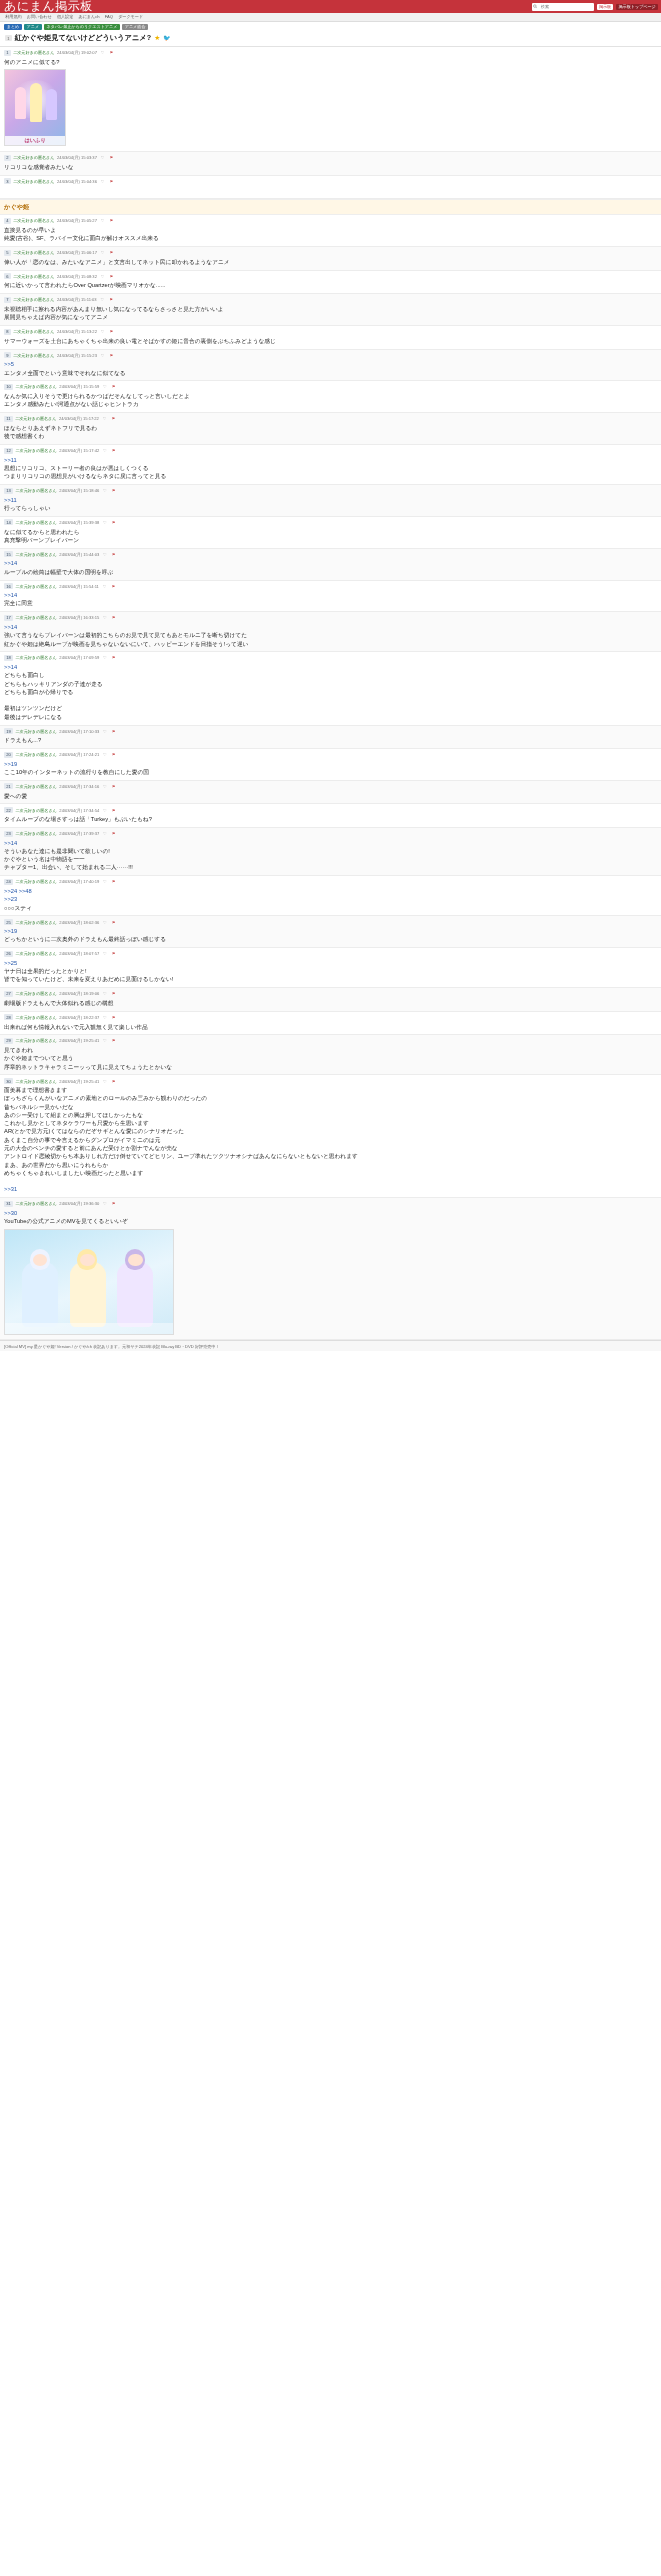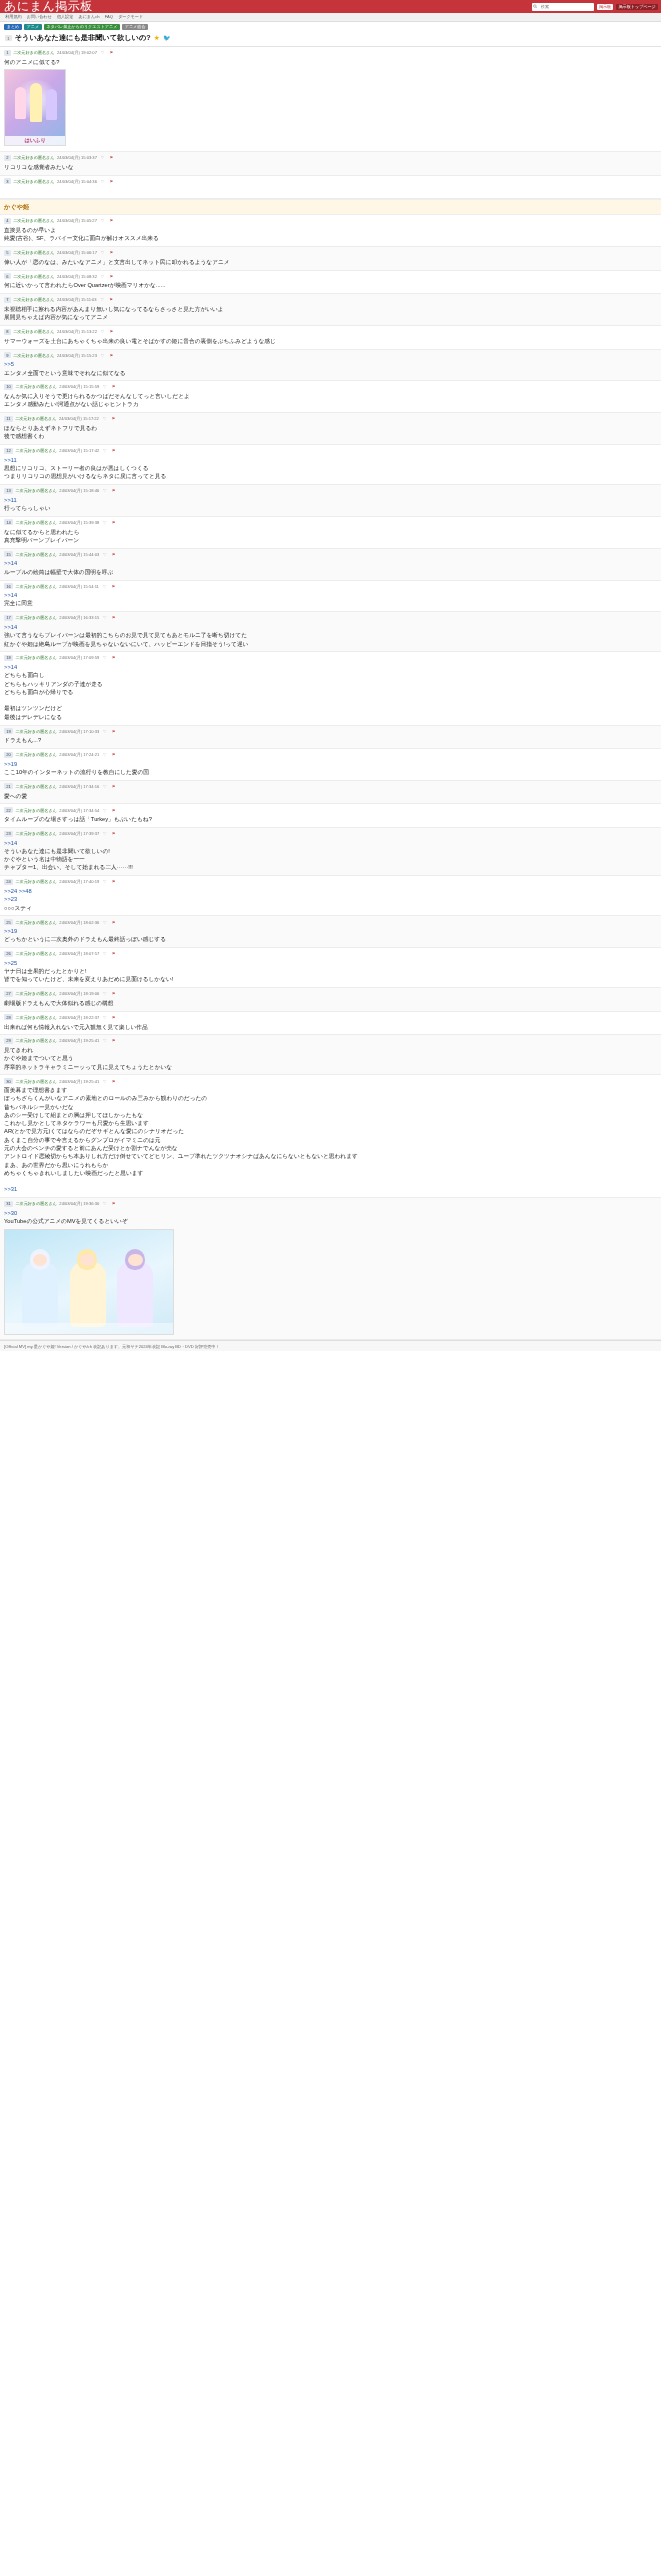--- a/index.html
+++ b/index.html
@@ -220,21 +220,21 @@
 
 <div class="crumbs">
   <span class="tag blue">まとめ</span>
   <span class="tag teal">アニメ</span>
   <span class="tag green">ネタバレ禁止からのリクエストアニメ</span>
   <span class="tag gray">アニメ総合</span>
 </div>
 
 <div class="thread-head">
   <span class="thread-no">1</span>
-  <span class="thread-title">そういあなた達にも是非聞いて欲しいの?</span>
+  <span class="thread-title">紅かぐや姫見てないけどどういうアニメ?</span>
   <span class="star">★</span>
   <span class="tw">🐦</span>
 </div>
 
 <div id="posts">
     <div class="post">
       <div class="post-meta">
         <span class="num-badge">1</span>
         <span class="name">二次元好きの匿名さん</span>
         <span class="date">24/03/04(月) 19:02:07</span>

